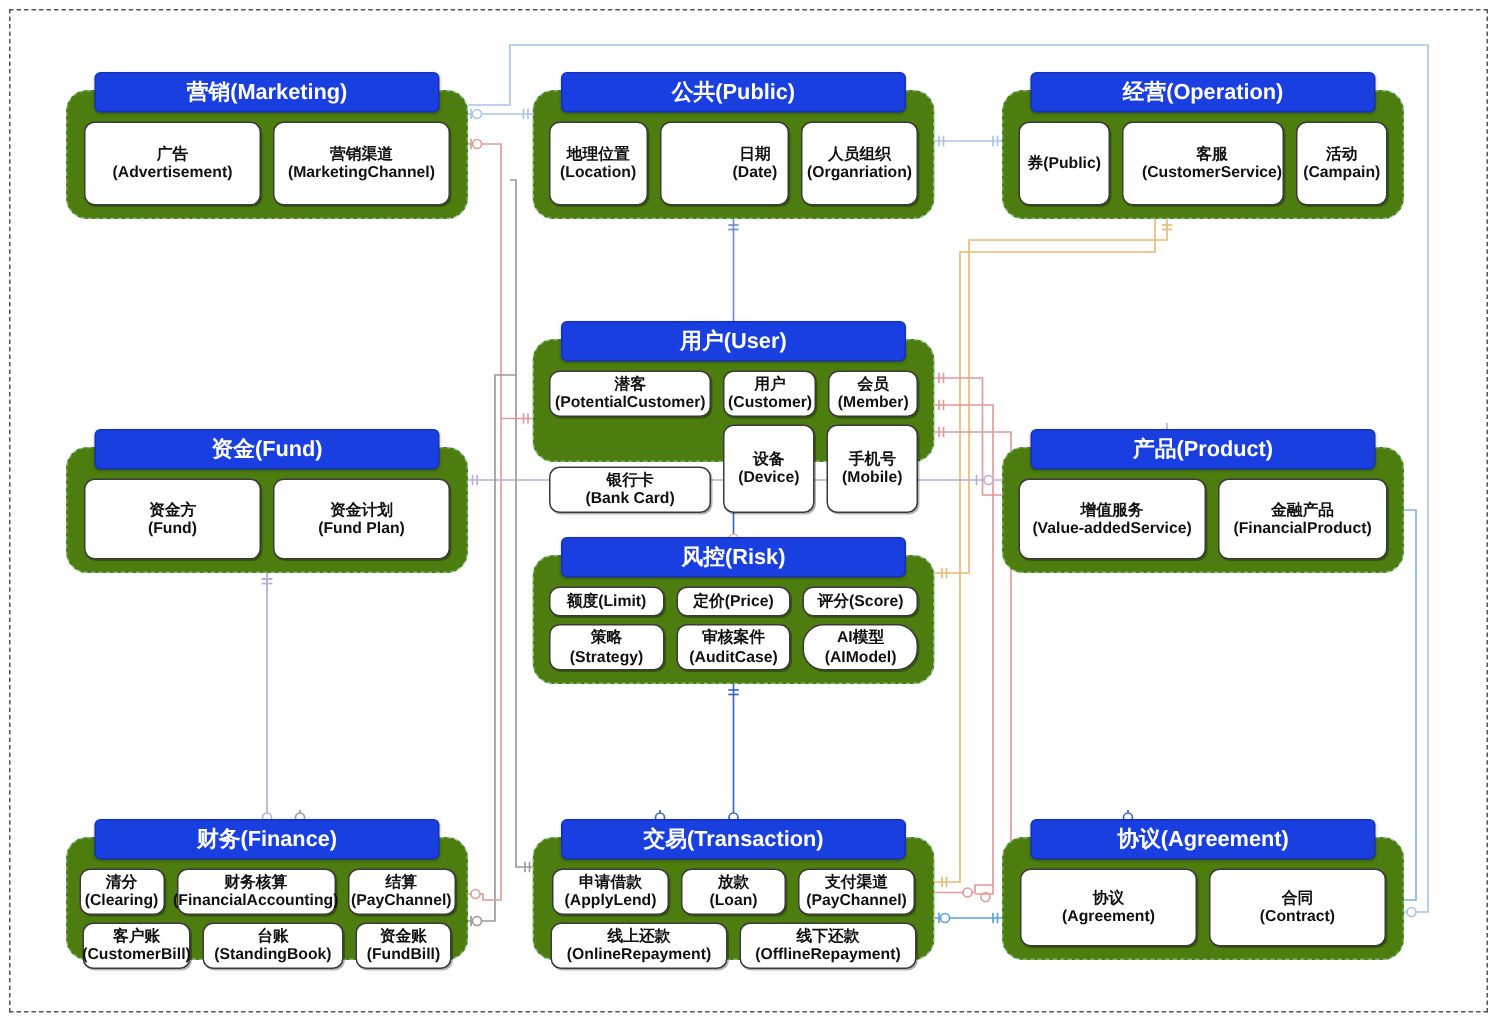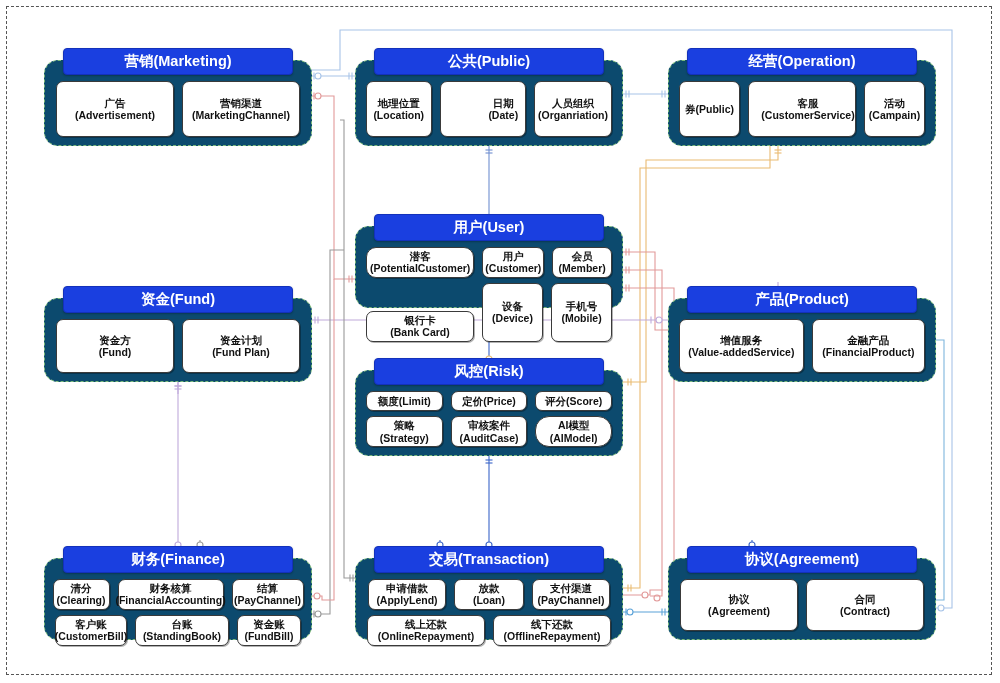--- a/index.html
+++ b/index.html
@@ -25,21 +25,21 @@
   
   #connectors{
     position:absolute; left:0; top:0;
     width:1000px; height:683px;
   }
 
   
   .group{
     position:absolute;
     box-sizing:border-box;
-    background:#0c4a6e;
+    background:#4d7c0f;
     border:1.5px dashed #7ab97a;
     border-radius:14px;
   }
   .group-header{
     position:absolute;
     left:18px; right:18px;
     top:-13px;
     height:25px;
     background:#1a3fe0;
     border:1px solid #1331bb;
@@ -327,21 +327,21 @@
               <span class="cn">活动</span>
               <span class="en">(Campain)</span>
             </div>
           </div>
         </div>
       </div>
       <div class="group" style="left: 355px; top: 226px; width: 268px; height: 82px;">
         <div class="group-header">用户(User)</div>
         <div class="entities">
           <div class="erow">
-            <div class="entity" style="width: 110px; border-radius: 10px;">
+            <div class="entity" style="width: 110px;">
               <span class="cn">潜客</span>
               <span class="en">(PotentialCustomer)</span>
             </div>
             <div class="entity" style="width: 62px;">
               <span class="cn">用户</span>
               <span class="en">(Customer)</span>
             </div>
             <div class="entity" style="width: 62px;">
               <span class="cn">会员</span>
               <span class="en">(Member)</span>

